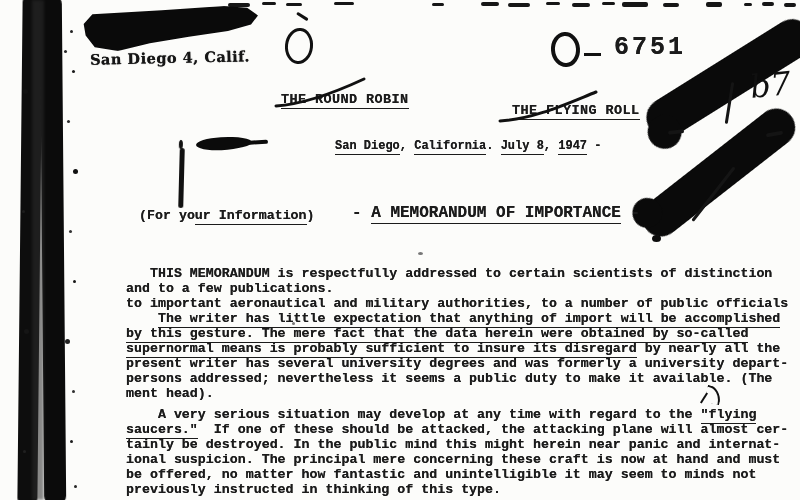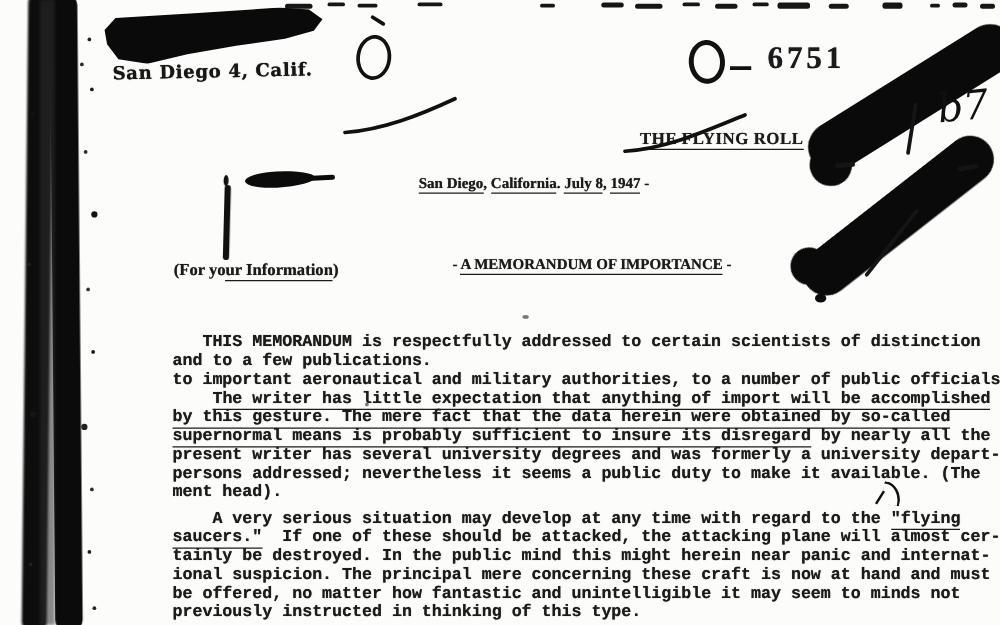--- a/index.html
+++ b/index.html
@@ -1,22 +1,22 @@
 <!DOCTYPE html>
 <html><head>
 <meta charset="utf-8">
 <style>
   html,body{margin:0;padding:0;background:#e8e8e6;}
   .page{position:relative;width:800px;height:500px;background:#fcfcfa;overflow:hidden;
         font-family:"Liberation Mono",monospace;color:#1b1b1b;}
   
-  .tw{position:absolute;font-family:Liberation Serif, serif;font-weight:bold;
+  .tw{position:absolute;font-family:Liberation Mono, monospace;font-weight:bold;
       color:#1b1b1b;white-space:pre;text-shadow:0 0 .6px rgba(25,25,25,.85);}
   .u{border-bottom:1.6px solid #1b1b1b;padding-bottom:.5px;}
-  .body-text{position:absolute;left:138px;top:266px;font-size:13.3px;line-height:15px;}
+  .body-text{position:absolute;left:126px;top:266px;font-size:13.3px;line-height:15px;}
   .body-text .line{height:15px;white-space:pre;font-weight:bold;text-shadow:0 0 .6px rgba(25,25,25,.85);}
   .line.para-gap{margin-top:6px;}
   
   .left-streak{position:absolute;left:12px;top:0;width:66px;height:500px;}
   .left-streak .b1{position:absolute;left:8px;top:-4px;width:20px;height:508px;background:#0d0d0d;
       transform:rotate(.6deg);filter:blur(.7px);border-radius:6px;}
   .left-streak .b2{position:absolute;left:30px;top:-4px;width:22px;height:508px;background:#0b0b0b;
       transform:rotate(-.5deg);filter:blur(.6px);border-radius:8px;}
   .left-streak .b3{position:absolute;left:20px;top:0;width:12px;height:500px;background:#2c2c2c;
       opacity:.55;filter:blur(1.4px);}
@@ -116,35 +116,36 @@
 
   <div class="stroke stroke-a"></div>
   <div class="stroke stroke-b"></div>
   <div class="ink-dot"></div>
   <div class="pen pen1"></div>
   <div class="pen pen2"></div>
   <div class="pen-dash1"></div>
   <div class="pen-dash2"></div>
   <div class="b7">b7</div>
 
+  <div class="tw masthead" style="left:281px;top:92px"><span class="u">THE ROUND ROBIN</span></div>
   <svg class="strike-svg" style="left:274px;top:76px" width="92" height="34">
     <path d="M2,30 C32,28 62,16 90,3" stroke="#111" stroke-width="3" fill="none" stroke-linecap="round"></path>
   </svg>
   <div class="tw masthead" style="left:512px;top:103px"><span class="u">THE FLYING ROLL</span></div>
   <svg class="strike-svg" style="left:498px;top:88px" width="100" height="37">
     <path d="M2,33 C36,31 68,16 98,4" stroke="#111" stroke-width="3" fill="none" stroke-linecap="round"></path>
   </svg>
 
   <div class="tw" style="left:335px;top:139px;font-size:12px"><span class="u">San Diego</span><span>, </span><span class="u">California</span><span>. </span><span class="u">July 8</span><span>, </span><span class="u">1947</span><span> -</span></div>
 
   <div class="ink-blob"></div>
   <div class="ink-vert"></div>
 
   <div class="tw" style="left:139px;top:208px;font-size:13.3px"><span>(For yo</span><span class="u">ur Information</span><span>)</span></div>
-  <div class="tw" style="left:362px;top:204px;font-size:12px"><span>- </span><span class="u">A MEMORANDUM OF IMPORTANCE</span><span> -</span></div>
+  <div class="tw" style="left:352px;top:204px;font-size:16px"><span>- </span><span class="u">A MEMORANDUM OF IMPORTANCE</span><span> -</span></div>
 
   <div class="fleck" style="left:418px;top:252px;width:5px;height:3px"></div>
   <div class="fleck" style="left:292px;top:322px;width:3px;height:3px"></div>
 
   <div class="body-text">
     <div class="line"><span>   THIS MEMORANDUM is respectfully addressed to certain scientists of distinction</span></div>
     <div class="line"><span>and to a few publications.</span></div>
     <div class="line"><span>to important aeronautical and military authorities, to a number of public officials</span></div>
     <div class="line"><span>    </span><span class="u">The writer has little expectation that anything of import will be accomplished</span></div>
     <div class="line"><span class="u">by this gesture. The mere fact that the data herein were obtained by so-called</span></div>

